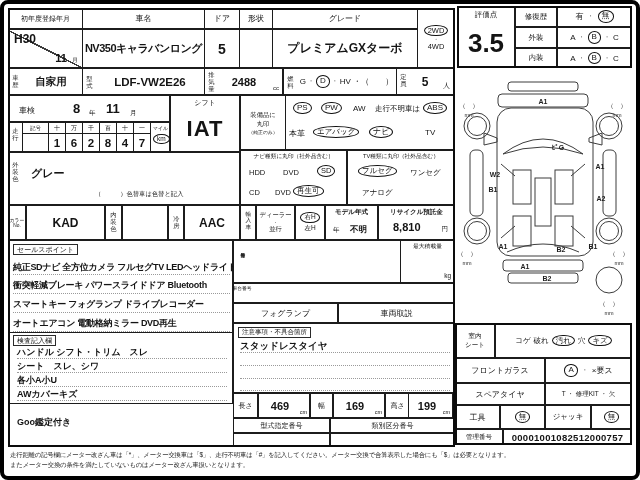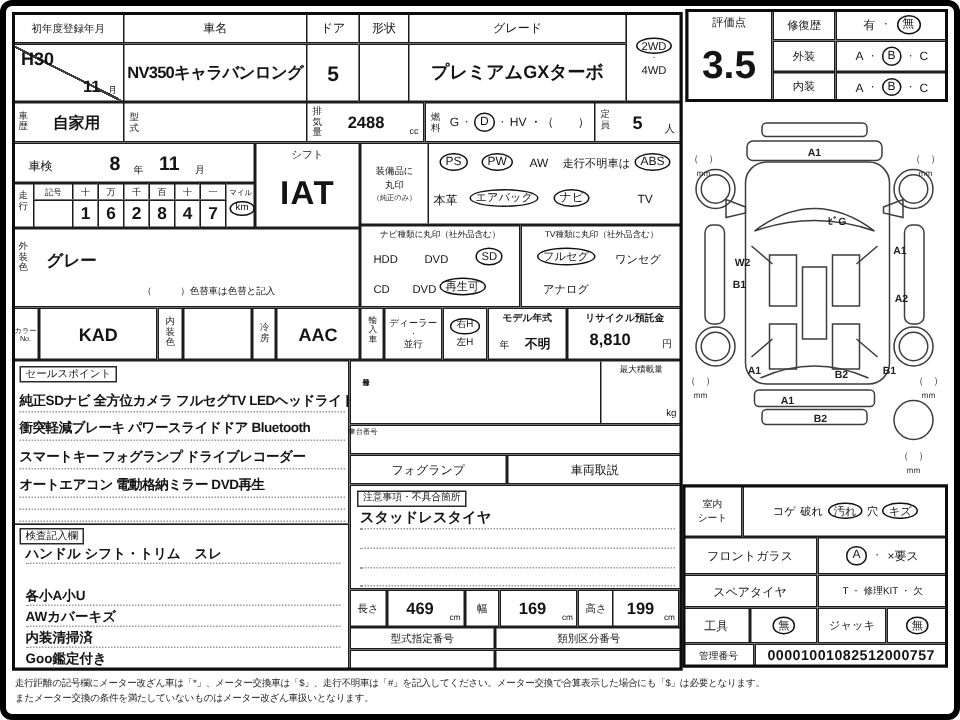--- a/index.html
+++ b/index.html
@@ -46,20 +46,21 @@
   <span style="font-size:5px;line-height:1.2">・</span>
   <span style="font-size:7.5px">4WD</span>
 </div>
 
 <div class="c" style="left:8px;top:68px;width:75px;height:27px">
   <span class="v" style="left:2px;top:5px;width:9px">車歴</span>
   <div class="t ctr b" style="left:13px;top:0;width:58px;height:25px;font-size:10.5px">自家用</div>
 </div>
 <div class="c" style="left:82px;top:68px;width:123px;height:27px">
   <span class="v" style="left:2px;top:6px;width:9px">型式</span>
+  <div class="t ctr b" style="left:14px;top:0;width:106px;height:25px;font-size:11.5px">LDF-VW2E26</div>
 </div>
 <div class="c" style="left:204px;top:68px;width:79px;height:27px">
   <span class="v" style="left:2px;top:2px;width:9px">排気量</span>
   <div class="t ctr b" style="left:14px;top:0;width:50px;height:25px;font-size:11px">2488</div>
   <span class="t" style="right:3px;bottom:3px;font-size:6px">cc</span>
 </div>
 <div class="c" style="left:283px;top:68px;width:114px;height:27px">
   <span class="v" style="left:2px;top:6px;width:9px">燃料</span>
   <div class="t ctr" style="left:13px;top:0;width:99px;height:25px;font-size:8px;gap:2px">
     <span>G</span>
@@ -210,26 +211,26 @@
 <div class="c ctr" style="left:338px;top:303px;width:117px;height:20px;font-size:8px">車両取説</div>
 
 <div class="c" style="left:233px;top:323px;width:222px;height:70px">
   <span class="tag" style="left:4px;top:3px;font-size:6.5px">注意事項・不具合箇所</span>
   <div class="t dln b nw" style="left:6px;top:13px;width:210px;height:16px;line-height:18px;font-size:9.5px">スタッドレスタイヤ</div>
   <div class="t dln" style="left:6px;top:29px;width:210px;height:13px"></div>
   <div class="t dln" style="left:6px;top:42px;width:210px;height:13px"></div>
   <div class="t dln" style="left:6px;top:55px;width:210px;height:12px"></div>
 </div>
 
-<div class="c" style="left:8px;top:349px;width:225px;height:98px">
+<div class="c" style="left:8px;top:332px;width:225px;height:72px">
   <span class="tag" style="left:4px;top:2px">検査記入欄</span>
   <div class="t dln b nw" style="left:8px;top:12px;width:210px;height:14px;line-height:15px;font-size:9px">ハンドル シフト・トリム　スレ</div>
+  <div class="t dln b nw" style="left:8px;top:26px;width:210px;height:14px;line-height:15px;font-size:9px">シート　スレ、シワ</div>
   <div class="t dln b nw" style="left:8px;top:40px;width:210px;height:14px;line-height:15px;font-size:9px">各小A小U</div>
   <div class="t dln b nw" style="left:8px;top:54px;width:210px;height:14px;line-height:15px;font-size:9px">AWカバーキズ</div>
-  <div class="t dln b nw" style="left:8px;top:68px;width:210px;height:14px;line-height:15px;font-size:9px">内装清掃済</div>
   <div class="t b nw" style="left:8px;top:82px;width:210px;height:13px;line-height:14px;font-size:9px">Goo鑑定付き</div>
 </div>
 
 <div class="c ctr" style="left:233px;top:393px;width:25px;height:25px;font-size:7px">長さ</div>
 <div class="c" style="left:258px;top:393px;width:52px;height:25px">
   <div class="t ctr b" style="left:0;top:0;width:42px;height:23px;font-size:11px">469</div>
   <span class="t" style="right:2px;bottom:2px;font-size:5.5px">cm</span>
 </div>
 <div class="c ctr" style="left:310px;top:393px;width:23px;height:25px;font-size:7px">幅</div>
 <div class="c" style="left:333px;top:393px;width:52px;height:25px">

